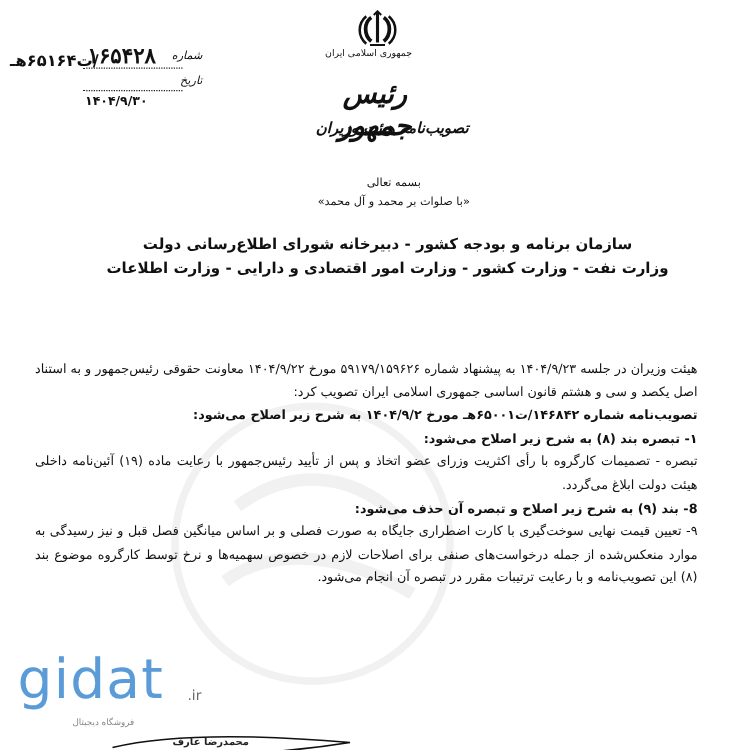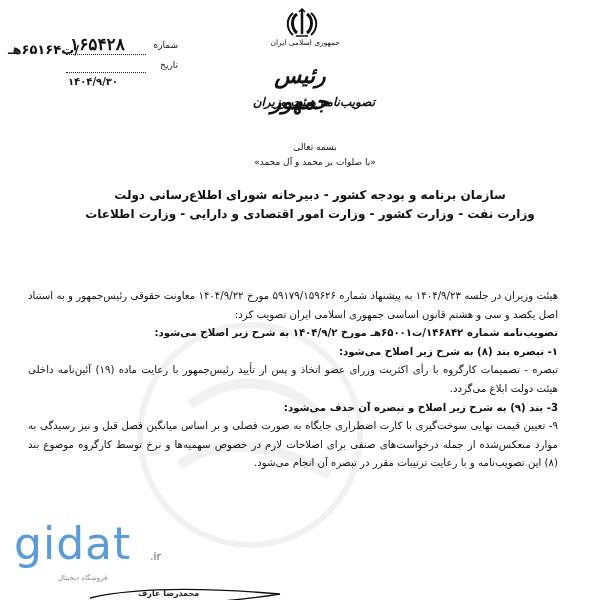--- a/index.html
+++ b/index.html
@@ -29,34 +29,34 @@
     }
     .ref-suffix {
       position: absolute; left: 0px; top: 8px;
       font-size: 13px; font-weight: bold;
     }
     .ref-dots {
       position: absolute; left: 58px; width: 80px;
       border-bottom: 1.5px dotted #222;
     }
     .ref-label {
-      position: absolute; right: 0px;
-      font-size: 9px; 
+      position: absolute; right: 16px;
+      font-size: 9px; font-style: italic;
     }
     .ref-date {
       position: absolute; left: 60px; top: 42px;
       font-size: 10px; font-weight: bold; letter-spacing: 1px;
     }
 
     
     .emblem {
       left: 286px; top: 8px; width: 32px; height: 30px;
     }
     .country-label {
-      left: 260px; top: 38px; width: 80px; text-align: right;
+      left: 260px; top: 38px; width: 80px; text-align: left;
       font-size: 7.5px;
     }
     .president-title {
       left: 250px; top: 62px; width: 100px; text-align: center;
       font-size: 22px; font-weight: bold; font-family: "DejaVu Serif", serif;
       font-style: italic;
     }
     .doc-type {
       left: 245px; top: 95px; width: 130px; 
       font-size: 12px; font-weight: bold; font-style: italic;
@@ -174,21 +174,21 @@
     <path d="M60 90 C100 60 150 60 190 100" fill="none" stroke="#555" stroke-width="10"></path>
     <path d="M50 150 C90 120 150 130 200 160" fill="none" stroke="#555" stroke-width="10"></path>
   </svg>
 </div>
 
 <div class="abs body-text rtl">
   <p class="indent">هیئت وزیران در جلسه ۱۴۰۴/۹/۲۳ به پیشنهاد شماره ۵۹۱۷۹/۱۵۹۶۲۶ مورخ ۱۴۰۴/۹/۲۲ معاونت حقوقی رئیس‌جمهور و به استناد اصل یکصد و سی و هشتم قانون اساسی جمهوری اسلامی ایران تصویب کرد:</p>
   <p class="indent bold">تصویب‌نامه شماره ۱۴۶۸۴۲/ت۶۵۰۰۱هـ مورخ ۱۴۰۴/۹/۲ به شرح زیر اصلاح می‌شود:</p>
   <p class="indent bold">۱- تبصره بند (۸) به شرح زیر اصلاح می‌شود:</p>
   <p class="indent">تبصره - تصمیمات کارگروه با رأی اکثریت وزرای عضو اتخاذ و پس از تأیید رئیس‌جمهور با رعایت ماده (۱۹) آئین‌نامه داخلی هیئت دولت ابلاغ می‌گردد.</p>
-  <p class="indent bold">3- بند (۹) به شرح زیر اصلاح و تبصره آن حذف می‌شود:</p>
+  <p class="indent bold">8- بند (۹) به شرح زیر اصلاح و تبصره آن حذف می‌شود:</p>
   <p class="indent">۹- تعیین قیمت نهایی سوخت‌گیری با کارت اضطراری جایگاه به صورت فصلی و بر اساس میانگین فصل قبل و نیز رسیدگی به موارد منعکس‌شده از جمله درخواست‌های صنفی برای اصلاحات لازم در خصوص سهمیه‌ها و نرخ توسط کارگروه موضوع بند (۸) این تصویب‌نامه و با رعایت ترتیبات مقرر در تبصره آن انجام می‌شود.</p>
 </div>
 
 <div class="abs gidat-logo">
   <span class="gidat-word">gidat</span>
   <span class="gidat-ir">.ir</span>
   <span class="gidat-tag">فروشگاه دیجیتال</span>
 </div>
 
 <div class="abs signature">

